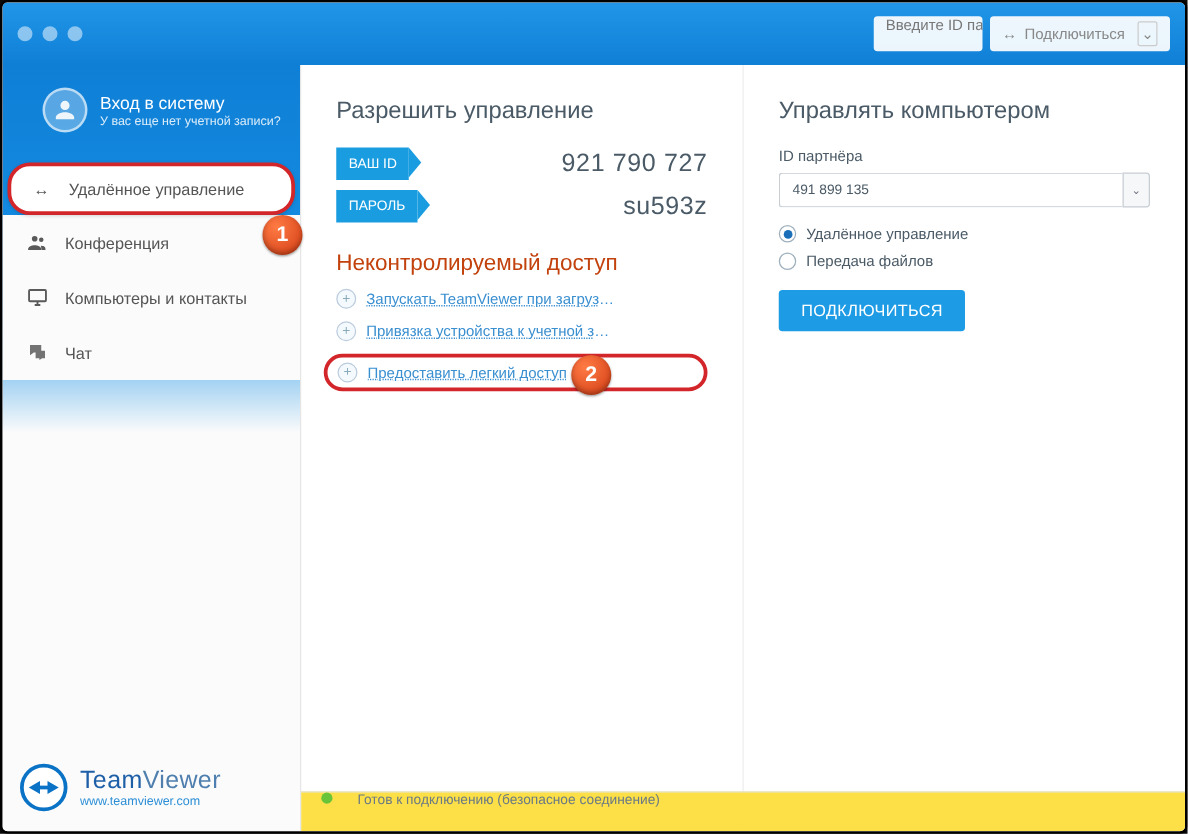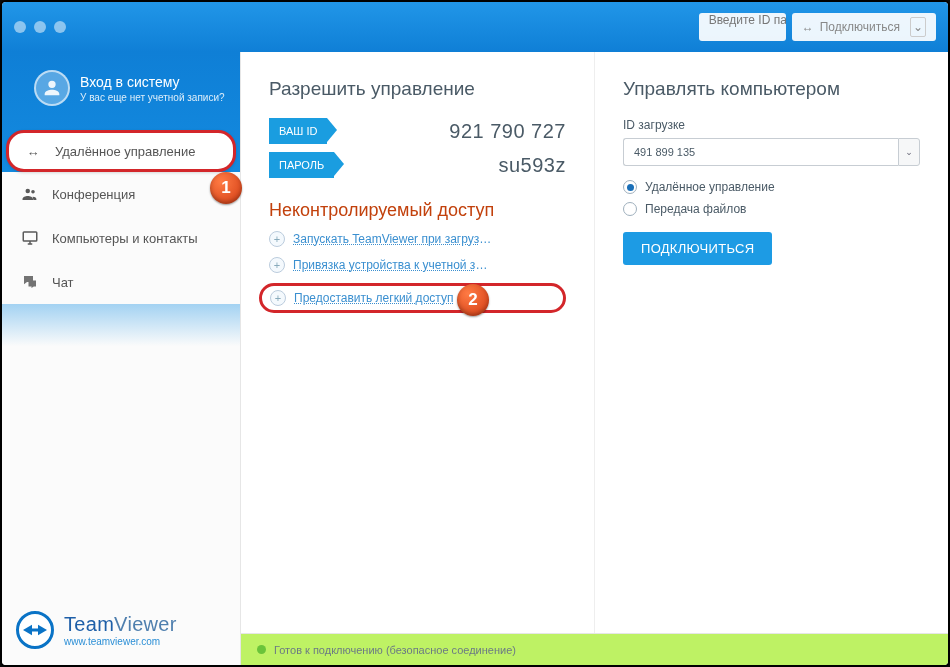--- a/index.html
+++ b/index.html
@@ -104,23 +104,23 @@
   .radios { display:flex; flex-direction:column; gap:8px; font-size:12px; color:#4a5a66; margin-bottom:16px;}
   .radios label { display:flex; align-items:center; gap:8px; cursor:pointer; }
   .rdot { width:14px; height:14px; border-radius:50%; border:1px solid #9fb0bd; display:inline-flex; align-items:center; justify-content:center;}
   .rdot.on::after { content:""; width:7px; height:7px; border-radius:50%; background:#1a6fb8; }
   .primary-btn {
     background:#1d9be4; color:#fff; border:none; border-radius:3px; padding:9px 18px;
     font-size:13px; letter-spacing:.3px; cursor:pointer;
   }
 
   .statusbar {
-    height: 32px; border-top: 1px solid #e6e6e6; display:flex; align-items:center;
-    padding: 0 16px; font-size: 11px; color:#6b7a84; gap:8px;
-    position:absolute; bottom:0; left:0; right:0; background:#bef264;
+    height: 32px; border-top: 1px solid #e6e6e6; display:flex; 
+    padding: 0 16px; font-size: 11px; color:#6b7a84; gap:20px;
+    position:absolute; bottom:0; left:0; right:0; background:#fde047;
   }
   .status-dot { width:9px; height:9px; border-radius:50%; background:#6ac43a; }
 </style>
 </head>
 <body>
 
 <div class="window">
 
   <div class="titlebar">
     <div class="traffic-lights">
@@ -225,21 +225,21 @@
           </div>
           <div class="unatt-item hl">
             <span class="plus-ico">+</span>
             <a>Предоставить легкий доступ</a>
           </div>
         </div>
       </div>
 
       <div class="col">
         <h2>Управлять компьютером</h2>
-        <label class="field-label">ID загрузке</label>
+        <label class="field-label">ID партнёра</label>
         <div class="combo">
           <input type="text" value="491 899 135" style="">
           <div class="dd">⌄</div>
         </div>
         <div class="radios">
           <label>
             <span class="rdot on"></span>
             <span>Удалённое управление</span>
           </label>
           <label>

